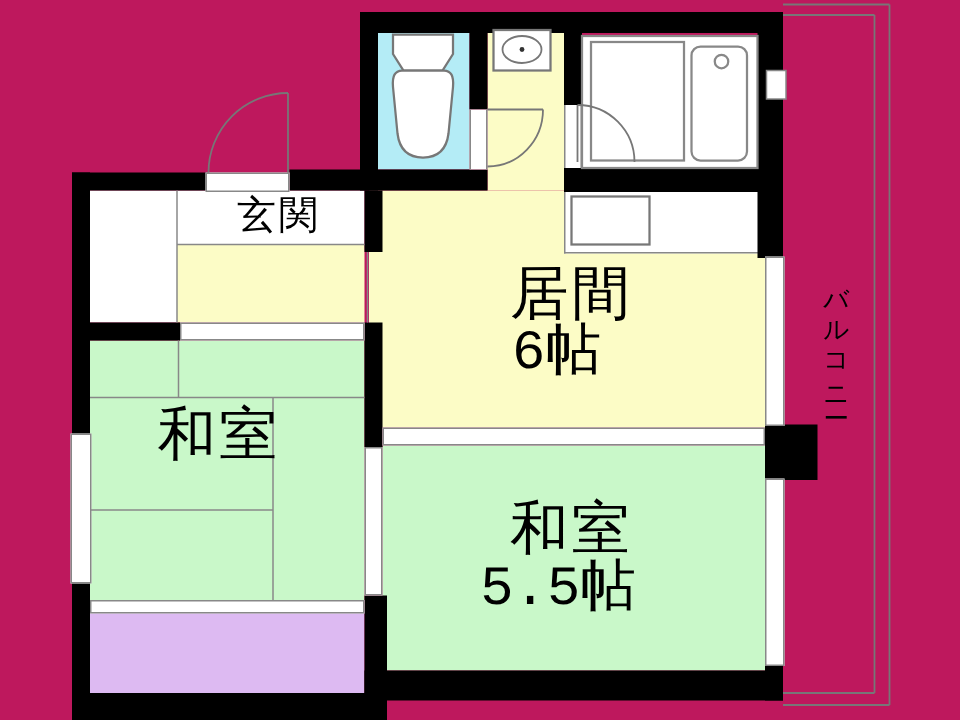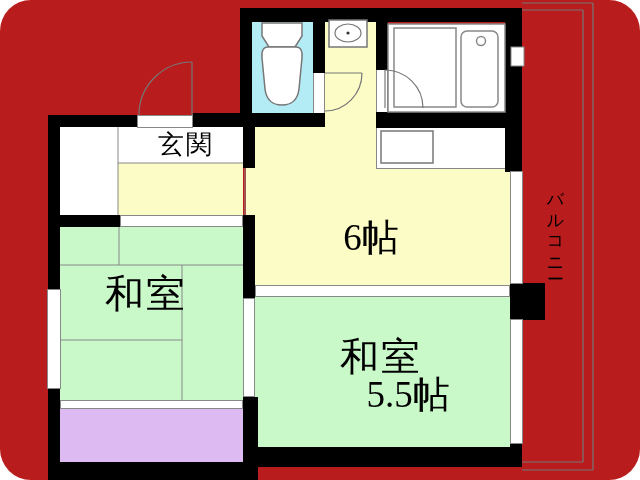--- a/index.html
+++ b/index.html
@@ -1,17 +1,17 @@
 <!DOCTYPE html>
 <html style="--wall: #000000; --wood-floor: #fcfcc6; --tatami: #c9f8c9; --toilet-room: #b4ecf6; --storage-fill: #ddbaf2; --thin-line: #888888; --fixture-line: #777777;"><head>
 <meta charset="utf-8">
 <style>
   html,body{margin:0;padding:0;background:#fff;}
-  #plan{position:relative;width:640px;height:480px;background:#b91c1c;overflow:hidden;
-        font-family:Liberation Serif, serif;border-radius:31px;}
+  #plan{position:relative;width:640px;height:480px;background:#be185d;overflow:hidden;
+        font-family:Liberation Mono, monospace;}
   .wall{position:absolute;background:var(--wall,#000);}
   .fill{position:absolute;}
   .strip{position:absolute;background:#fff;border:1px solid var(--thin-line,#888);box-sizing:border-box;}
   .winbox{position:absolute;background:#fff;border:1px solid var(--thin-line,#888);box-sizing:border-box;}
   .lbl{position:absolute;color:#000;white-space:nowrap;transform:translate(-50%,-50%);
        letter-spacing:2px;line-height:1;}
   .vlbl{position:absolute;color:#000;writing-mode:vertical-rl;text-orientation:mixed;
         letter-spacing:3px;line-height:1;}
   svg{position:absolute;left:0;top:0;}
 </style>
@@ -116,19 +116,20 @@
       <line x1="522" y1="3" x2="593" y2="3"></line>
       <line x1="522" y1="10" x2="583" y2="10"></line>
       <line x1="593" y1="3" x2="593" y2="470"></line>
       <line x1="583" y1="10" x2="583" y2="462"></line>
       <line x1="522" y1="462" x2="583" y2="462"></line>
       <line x1="522" y1="470" x2="593" y2="470"></line>
     </g>
   </svg>
 
   <div class="lbl" style="left:186px;top:145px;font-size:26px;">玄関</div>
+  <div class="lbl" style="left:381px;top:199px;font-size:39px;">居間</div>
   <div class="lbl" style="left:371px;top:237px;font-size:37px;letter-spacing:0;">6帖</div>
   <div class="lbl" style="left:146px;top:293px;font-size:39px;">和室</div>
   <div class="lbl" style="left:381px;top:356px;font-size:39px;">和室</div>
-  <div class="lbl" style="left:408px;top:394px;font-size:37px;letter-spacing:0;">5.5帖</div>
+  <div class="lbl" style="left:372px;top:394px;font-size:37px;letter-spacing:0;">5.5帖</div>
   <div class="vlbl" style="left:547px;top:180px;font-size:17px;">バルコニー</div>
 
 </div>
 
 </body></html>

